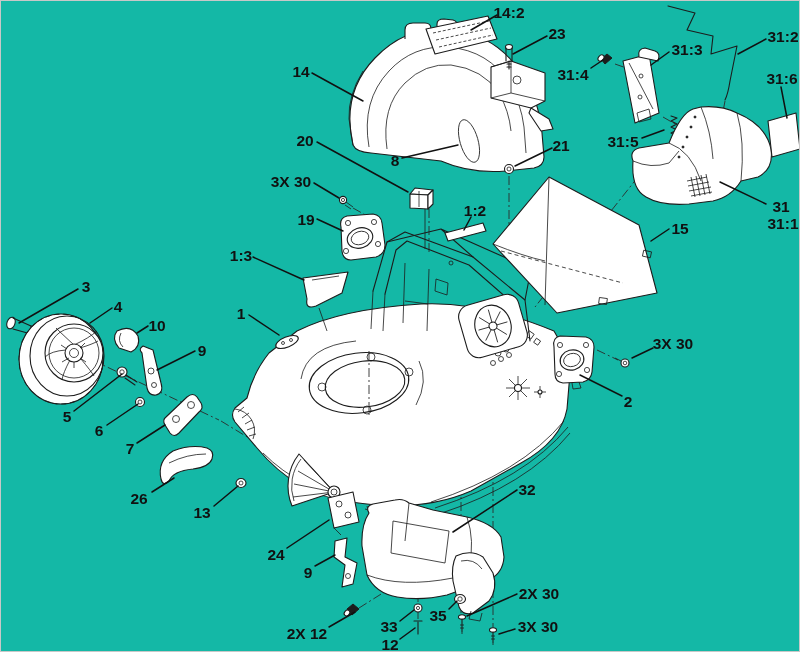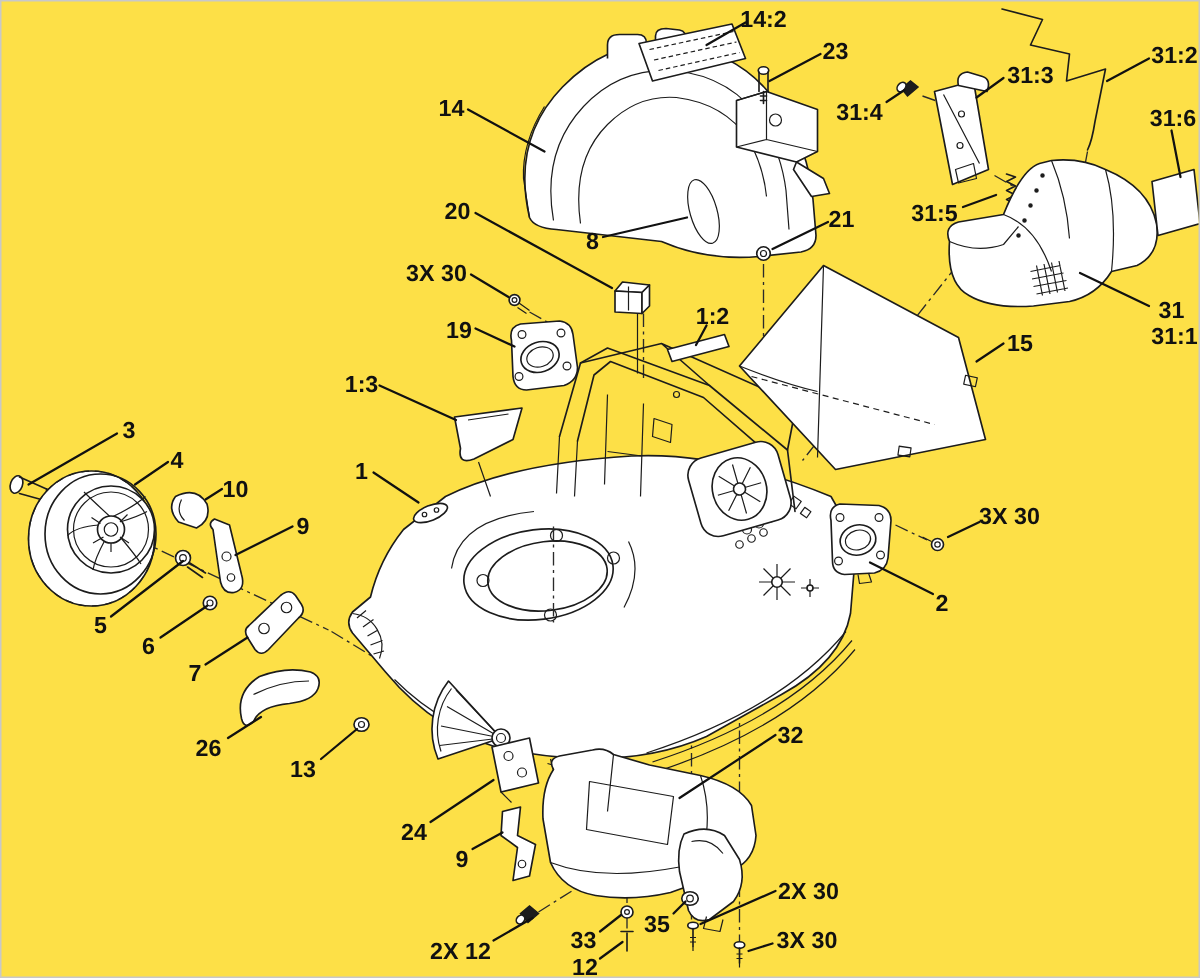--- a/index.html
+++ b/index.html
@@ -1,16 +1,16 @@
 <!DOCTYPE html>
 <html><head>
 <meta charset="utf-8">
 <style>
   html,body{margin:0;padding:0;background:#fff;}
-  #stage{position:relative;width:800px;height:652px;background:#fde047;overflow:hidden;
+  #stage{position:relative;width:800px;height:652px;background:#14b8a6;overflow:hidden;
          font-family:"Liberation Sans",sans-serif;box-sizing:border-box;border:1px solid #c8c8c8;padding-left:44px;}
   svg{position:absolute;left:0;top:0;}
   svg text{font-family:"Liberation Sans",sans-serif;font-weight:bold;font-size:15.5px;fill:#111;}
   .ln{stroke:#1c1c1c;stroke-width:1.1;fill:none;stroke-linejoin:round;stroke-linecap:round;}
   .lnt{stroke:#1c1c1c;stroke-width:.8;fill:none;stroke-linejoin:round;}
   .fw{stroke:#1c1c1c;stroke-width:1.1;fill:#ffffff;stroke-linejoin:round;}
   .fd{stroke:#1c1c1c;stroke-width:1;fill:#1c1c1c;}
   .dash{stroke:#2a2a2a;stroke-width:.9;fill:none;stroke-dasharray:9 3 2 3;}
   .leader{stroke:#111;stroke-width:1.5;fill:none;stroke-linecap:round;}
 </style>

